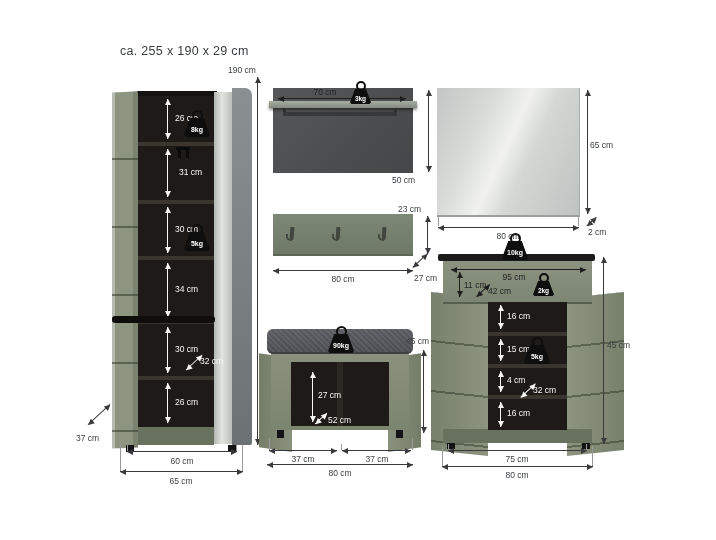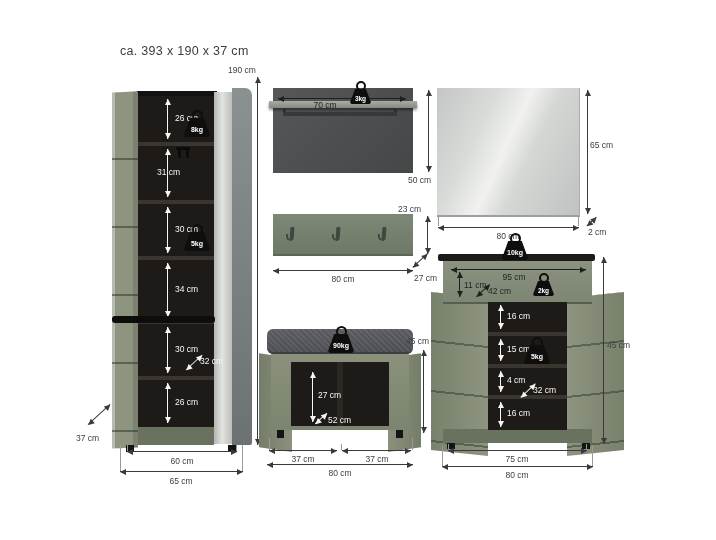--- a/index.html
+++ b/index.html
@@ -35,21 +35,21 @@
   .shelf-sep{position:absolute;background:#3a352e;}
   .hook{position:absolute;width:4px;height:13px;background:#41463f;border-radius:1px 1px 2px 2px;transform:rotate(4deg);}
   .hook::after{content:"";position:absolute;left:-4px;bottom:-1px;width:5px;height:5px;border:2px solid #41463f;border-top:none;border-right:none;border-radius:0 0 0 5px;}
   .leg{position:absolute;background:#141414;}
 </style>
 </head>
 <body>
 
 <div class="canvas">
 
-  <div class="title" style="left:120px;top:44px;">ca. 393 x 190 x 37 cm</div>
+  <div class="title" style="left:120px;top:44px;">ca. 255 x 190 x 29 cm</div>
 
   <div class="piece">
     <div class="piece" style="left:137px;top:91px;width:80px;height:5px;background:#141210;"></div>
     <div class="piece" style="left:112px;top:92px;width:26px;height:356px;transform:skewY(-2deg);
          background-image:repeating-linear-gradient(to bottom,transparent 0,transparent 66px,rgba(48,58,42,.55) 66px,rgba(48,58,42,.55) 68px),linear-gradient(to right,#b6bab0 0,#b6bab0 3px,#8d947f 3px,#8d947f 21px,#7b8370 21px);"></div>
     <div class="piece" style="left:138px;top:96px;width:76px;height:331px;background:#1d1a17;"></div>
     <div class="shelf-sep" style="left:138px;top:142px;width:76px;height:4px;"></div>
     <div class="shelf-sep" style="left:138px;top:200px;width:76px;height:4px;"></div>
     <div class="shelf-sep" style="left:138px;top:256px;width:76px;height:4px;"></div>
     <div class="shelf-sep" style="left:138px;top:320px;width:76px;height:4px;"></div>
@@ -60,21 +60,21 @@
     <div class="piece" style="left:112px;top:316px;width:103px;height:7px;background:#0e0d0c;border-radius:3px;z-index:4;"></div>
     <div class="piece" style="left:214px;top:92px;width:18px;height:352px;background:linear-gradient(to right,#b3b6b2,#e2e4e0 45%,#babdb9);"></div>
     <div class="piece" style="left:232px;top:88px;width:20px;height:357px;background:linear-gradient(to bottom,#8b9192,#6c7273);border-radius:0 7px 2px 0;"></div>
     <div class="piece" style="left:138px;top:427px;width:76px;height:18px;background:#69725f;"></div>
     <div class="leg" style="left:126px;top:445px;width:8px;height:7px;"></div>
     <div class="leg" style="left:228px;top:445px;width:8px;height:7px;"></div>
 
     <div class="dim dim-v white" style="left:167px;top:99px;height:40px;"></div>
     <div class="dlabel white" style="left:175px;top:113px;">26 cm</div>
     <div class="dim dim-v white" style="left:167px;top:149px;height:48px;"></div>
-    <div class="dlabel white" style="left:157px;top:167px;">31 cm</div>
+    <div class="dlabel white" style="left:179px;top:167px;">31 cm</div>
     <div class="dim dim-v white" style="left:167px;top:207px;height:46px;"></div>
     <div class="dlabel white" style="left:175px;top:224px;">30 cm</div>
     <div class="dim dim-v white" style="left:167px;top:263px;height:54px;"></div>
     <div class="dlabel white" style="left:175px;top:284px;">34 cm</div>
     <div class="dim dim-v white" style="left:167px;top:327px;height:46px;"></div>
     <div class="dlabel white" style="left:175px;top:344px;">30 cm</div>
     <div class="dim dim-v white" style="left:167px;top:383px;height:40px;"></div>
     <div class="dlabel white" style="left:175px;top:397px;">26 cm</div>
     <div class="dim dim-h white" style="left:183px;top:362px;width:22px;transform:rotate(-43deg);"></div>
     <div class="dlabel white" style="left:200px;top:356px;">32 cm</div>
@@ -102,27 +102,27 @@
     <div class="dlabel cx" style="left:181px;top:476px;">65 cm</div>
   </div>
 
   <div class="piece">
     <div class="piece" style="left:273px;top:88px;width:140px;height:85px;background:linear-gradient(135deg,#565758,#454648);"></div>
     <div class="piece" style="left:269px;top:101px;width:148px;height:7px;background:linear-gradient(#a7ada3,#848a80);box-shadow:0 2px 3px rgba(0,0,0,.45);"></div>
     <div class="piece" style="left:283px;top:108px;width:3px;height:8px;background:#2c2f31;"></div>
     <div class="piece" style="left:394px;top:108px;width:3px;height:8px;background:#2c2f31;"></div>
     <div class="piece" style="left:283px;top:112px;width:114px;height:4px;background:#35393c;"></div>
     <div class="dim dim-h dark" style="left:278px;top:98px;width:128px;"></div>
-    <div class="dlabel cx" style="left:325px;top:100px;color:#222426;">70 cm</div>
+    <div class="dlabel cx" style="left:325px;top:87px;color:#222426;">70 cm</div>
     <div class="weight sm" style="left:350px;top:81px;">
       <div class="ring"></div>
       <div class="body">3kg</div>
     </div>
     <div class="dim dim-v" style="left:428px;top:90px;height:82px;"></div>
-    <div class="dlabel" style="left:392px;top:175px;margin-left:16px;">50 cm</div>
+    <div class="dlabel" style="left:392px;top:175px;">50 cm</div>
   </div>
 
   <div class="piece">
     <div class="piece" style="left:273px;top:214px;width:140px;height:40px;background:linear-gradient(#7e8877,#6e7867);border-bottom:2px solid #5d6656;"></div>
     <div class="hook" style="left:290px;top:227px;"></div>
     <div class="hook" style="left:336px;top:227px;"></div>
     <div class="hook" style="left:382px;top:227px;"></div>
     <div class="dlabel" style="left:398px;top:204px;">23 cm</div>
     <div class="dim dim-v" style="left:427px;top:216px;height:38px;"></div>
     <div class="dim dim-h" style="left:273px;top:270px;width:140px;"></div>

